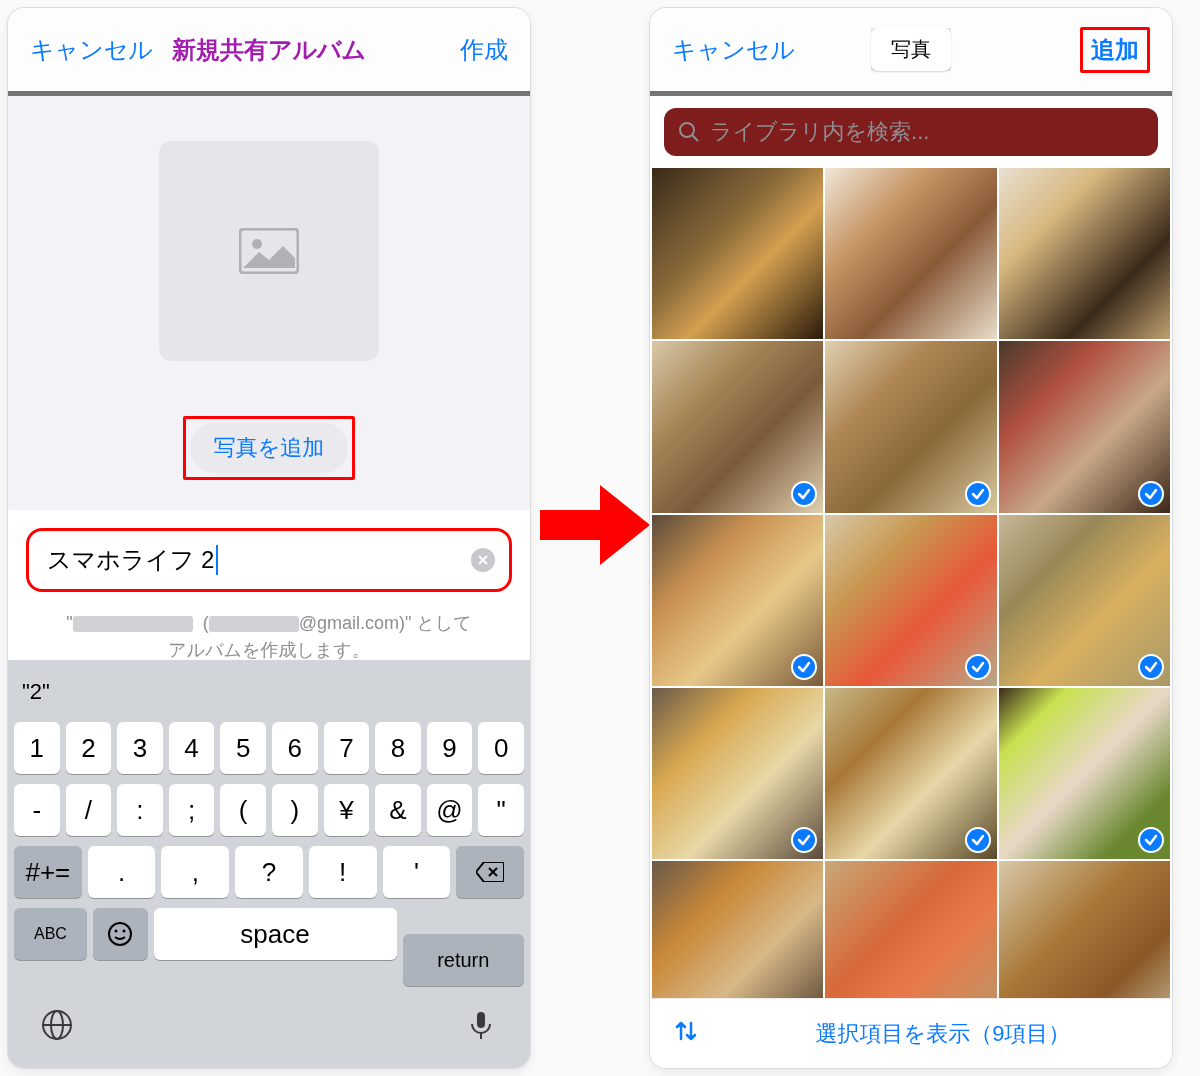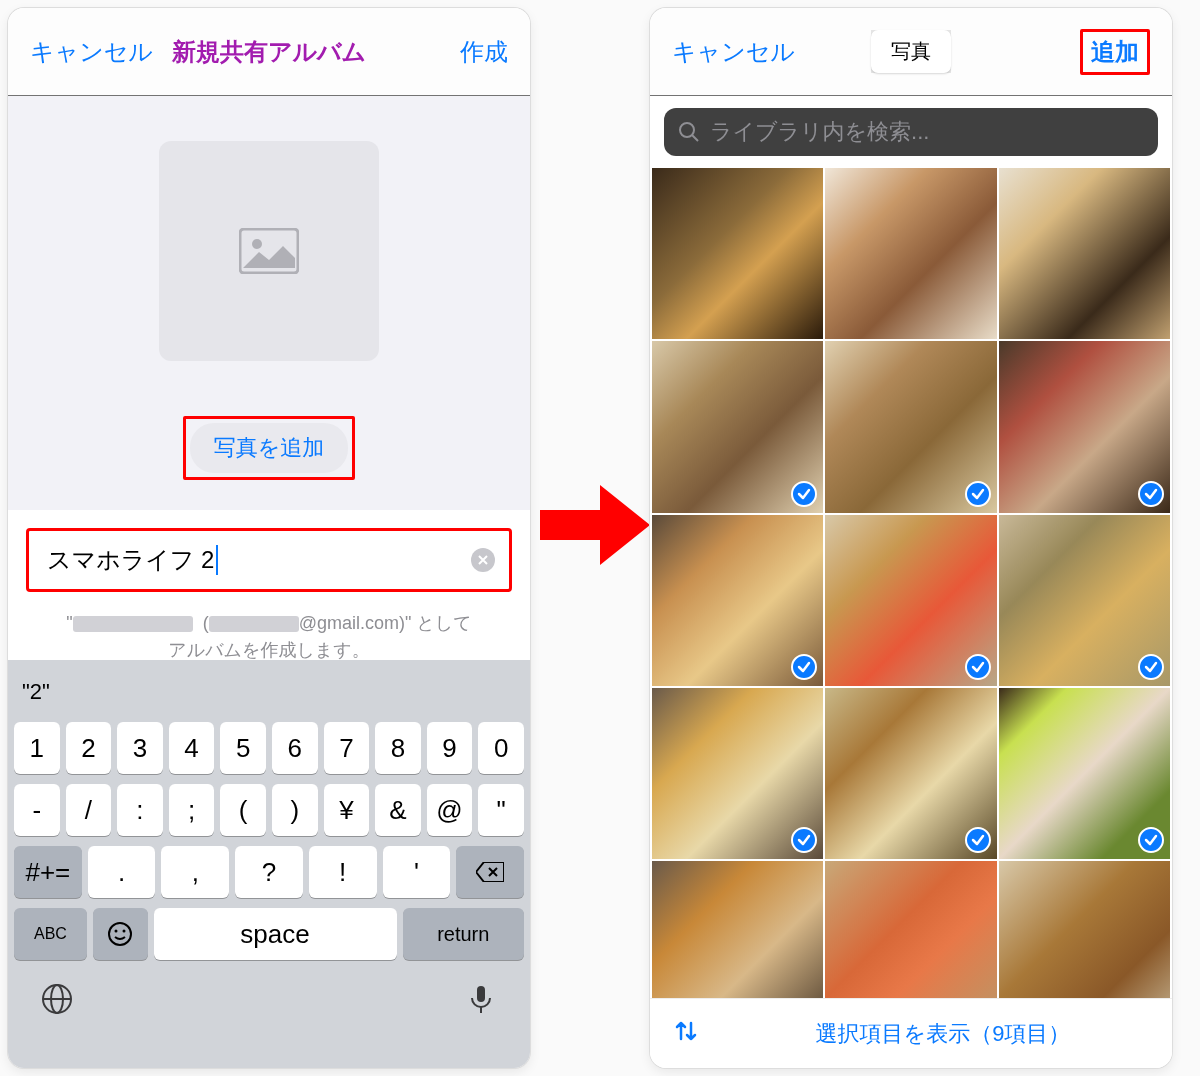--- a/index.html
+++ b/index.html
@@ -15,21 +15,21 @@
     background: #fff; border-radius: 16px;
     box-shadow: 0 0 0 1px #ddd, 0 4px 12px rgba(0,0,0,.08);
     overflow: hidden;
   }
   #phone-left { left: 8px; }
   #phone-right { left: 650px; }
 
   
   .nav {
     height: 88px; display: flex; align-items: center; justify-content: space-between;
-    padding: 0 22px; background: #fdfdfd; border-bottom: 1px solid #737373;
+    padding: 0 22px; background: #fdfdfd; border-bottom: 5px solid #737373;
     font-size: 24px;
     position: relative;
   }
   .nav-left, .nav-right { color: #0a7aff; font-weight: 400; }
   .nav-title { font-weight: 600; color: #a21caf; position:absolute; left:0; right:0; text-align:center; pointer-events:none;}
   .segmented {
     display: flex; background: #e5e5e5; border-radius: 0; padding: 0;
     font-size: 20px; position:absolute; left:50%; transform:translateX(-50%);
   }
   .seg-opt { padding: 8px 20px; border-radius: 7px; color:#000; }
@@ -45,21 +45,21 @@
     display:flex; align-items:center; justify-content:center;
   }
   .add-photo-wrap { background:#f2f2f7; display:flex; justify-content:center; padding:10px 0 30px;}
   .add-photo-btn {
     background:#e9e9ee; border-radius:24px; padding:10px 24px;
     font-size:22px; color:#0a7aff; font-weight:500;
   }
   .name-field {
     margin: 18px 18px 12px; height:64px; background:#fff;
     display:flex; align-items:center; padding:0 18px;
-    border-radius:4px; font-size:24px; position:relative;
+    border-radius:16px; font-size:24px; position:relative;
   }
   .name-field .cursor {
     display:inline-block; width:2px; height:30px; background:#0a7aff; margin-left:2px;
   }
   .clear-btn {
     position:absolute; right:14px; width:24px; height:24px;
     background:#c7c7cc; border-radius:50%; display:flex; align-items:center; justify-content:center;
     color:#fff; font-size:14px;
   }
   .subtext { text-align:center; font-size:18px; color:#8e8e93; padding:6px 30px; line-height:1.5;}
@@ -74,28 +74,28 @@
   .suggestion-bar { height:48px; display:flex; align-items:center; padding:0 8px; margin-bottom:6px;}
   .sugg { font-size:22px; color:#000;}
   .kb-row { display:flex; gap:6px; margin-bottom:10px; }
   .key {
     flex:1; background:#fff; border-radius:6px; height:52px;
     display:flex; align-items:center; justify-content:center;
     font-size:26px; box-shadow:0 1px 0 rgba(0,0,0,.3);
   }
   .key.gray { background:#adb3bc; }
   .space { flex:4; }
-  .return { flex:2; background:#adb3bc; font-size:20px;}
+  .return { flex:2; background:#adb3bc; font-size:20px;margin-top:26px;}
   .abc { flex:1.2; background:#adb3bc; font-size:16px;}
   .bottom-row { display:flex; justify-content:space-between; padding:12px 26px 0; }
   .globe, .mic { width:34px; height:34px; color:#3a3a3c;}
 
   
   .search-bar {
-    margin:12px 14px; height:48px; background:#404040; border-radius:12px;
+    margin:12px 14px; height:48px; background:#7f1d1d; border-radius:12px;
     display:flex; align-items:center; padding:0 14px; gap:10px;
     color:#8e8e93; font-size:22px;
   }
   .grid {
     display:grid; grid-template-columns:repeat(3,1fr); gap:2px;
     padding:0 2px;
   }
   .thumb {
     aspect-ratio:1/1; position:relative;
     background-size:cover; background-position:center;

